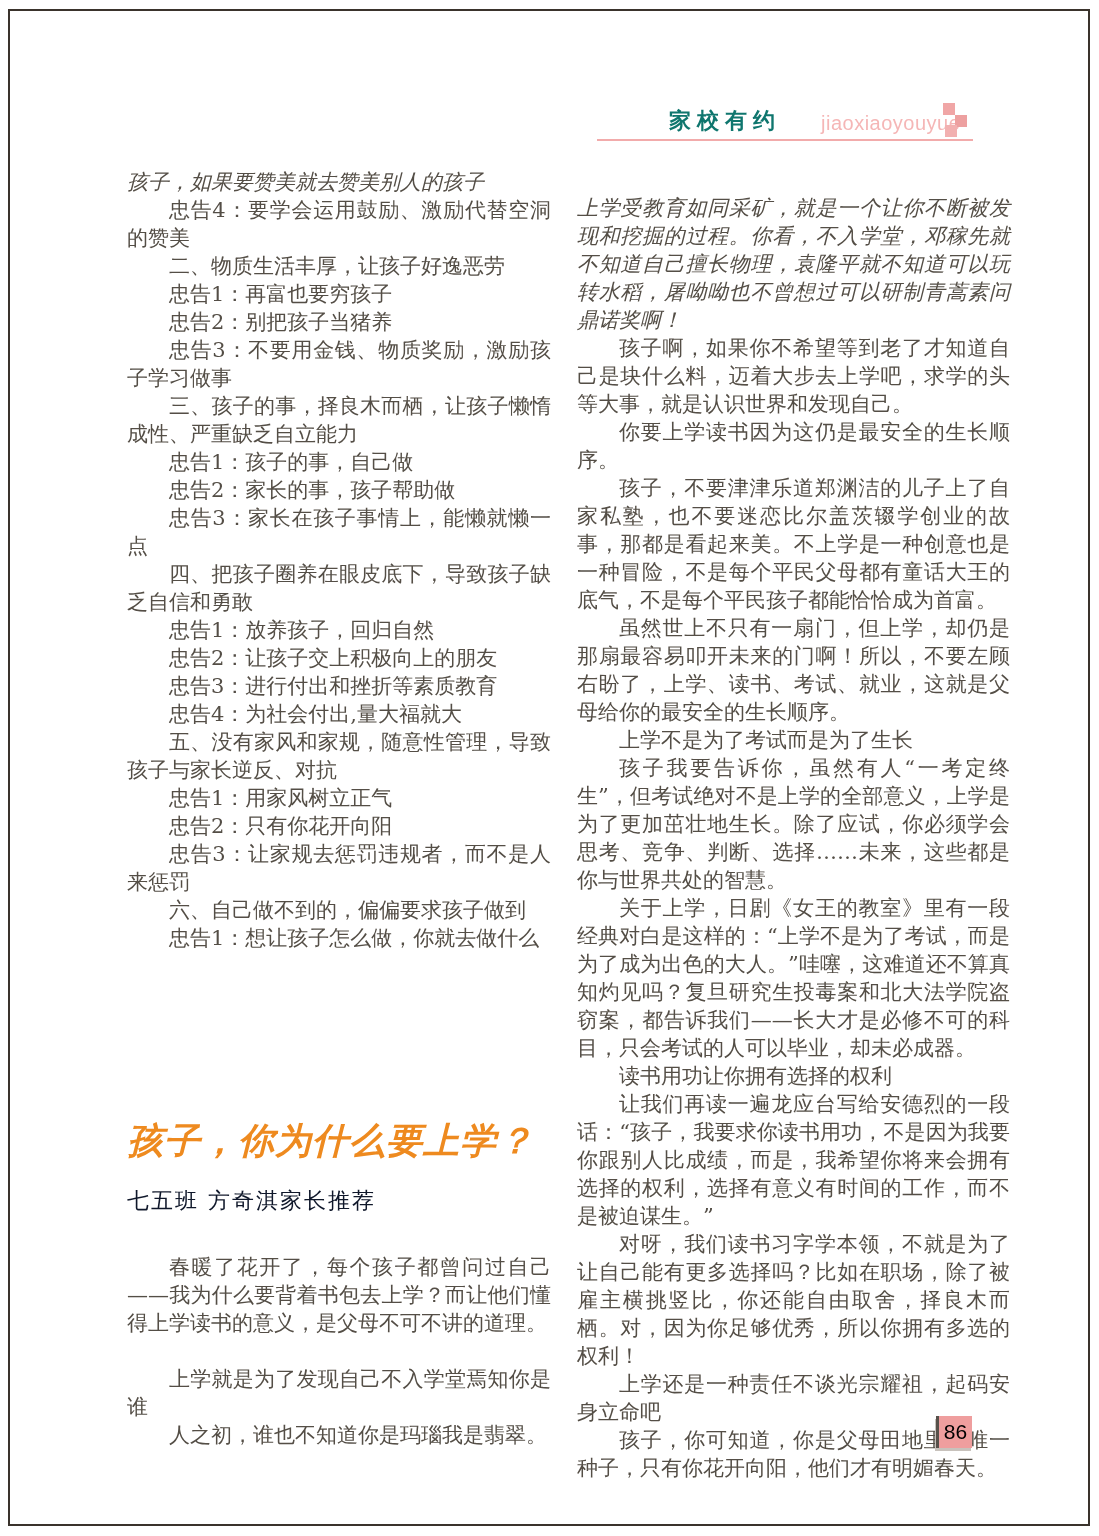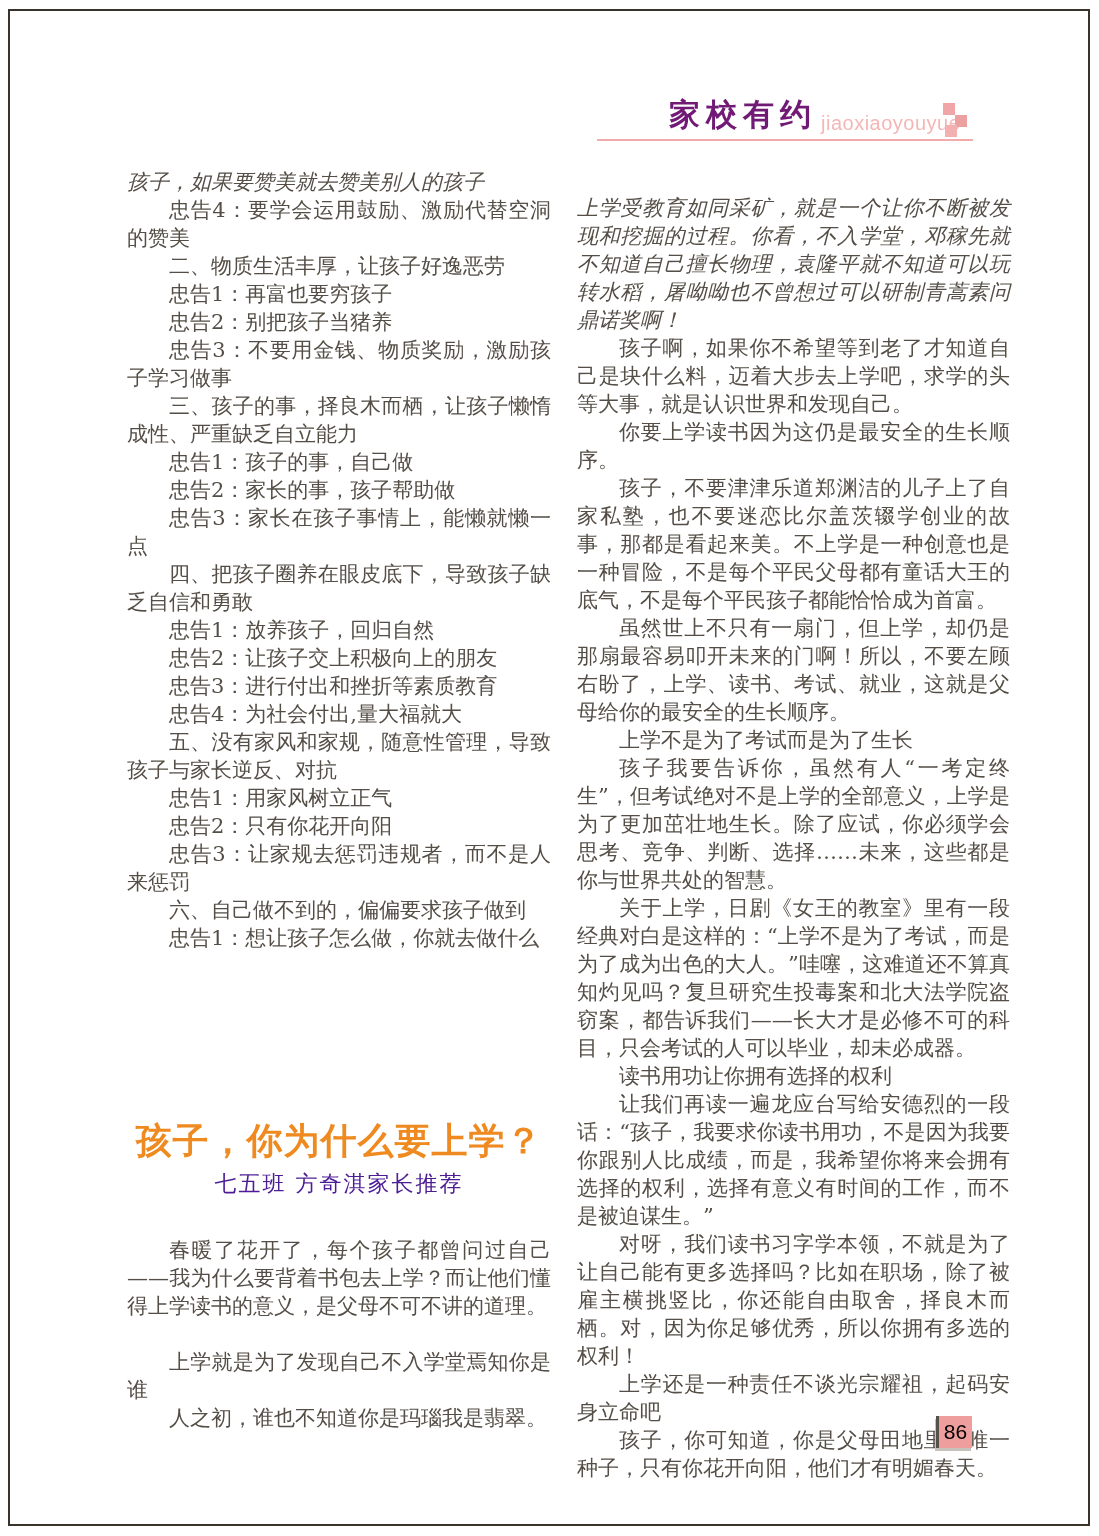--- a/index.html
+++ b/index.html
@@ -20,22 +20,22 @@
   .masthead {
     position: absolute;
     left: 597px; top: 96px;
     width: 376px; height: 43px;
     border-bottom: 2px solid #f2abab;
   }
   .mast-title {
     position: absolute; left: 72px; bottom: 3px;
     font-family: "Liberation Sans", sans-serif;
     font-weight: bold;
-    font-size: 31px;
-    color: #701a75;
+    font-size: 22px;
+    color: #0f766e;
     letter-spacing: 6px;
     white-space: nowrap;
   }
   .mast-pinyin {
     position: absolute; left: 224px; bottom: 4px;
     font-family: "Liberation Sans", sans-serif;
     font-size: 20px;
     color: #f5b6b6;
     letter-spacing: 0.5px;
     white-space: nowrap;
@@ -55,33 +55,33 @@
   }
   .col p { margin: 0; text-indent: 2em; }
   .col p.no-indent { text-indent: 0; font-style: italic; }
   .col p.spacer-after { margin-bottom: 28px; }
   .advice-block  { left: 127px; top: 168px; width: 424px; }
   .article-block { left: 127px; top: 1118px; width: 424px; }
   .right-block   { left: 577px; top: 194px; width: 433px; }
   
   .article-title {
     margin: 0;
-    text-align: center;
     font-size: 36px;
     line-height: 44px;
     font-weight: bold;
     color: #ee8a1f;
     letter-spacing: 1px;
     text-indent: 0;
+    font-style: italic;
   }
   .article-byline {
-    margin-top: 8px;
-    text-align: center;
+    margin-top: 25px;
+    text-align: left;
     font-size: 22px;
-    color: #4c1d95;
+    color: #0f172a;
     letter-spacing: 2px;
   }
   .article-paras { margin-top: 38px; }
   
   .pagenum {
     position: absolute;
     left: 936px; top: 1416px;
     width: 33px; height: 32px;
     background: #ef9e9e;
     border-left: 3px solid #57514b;

